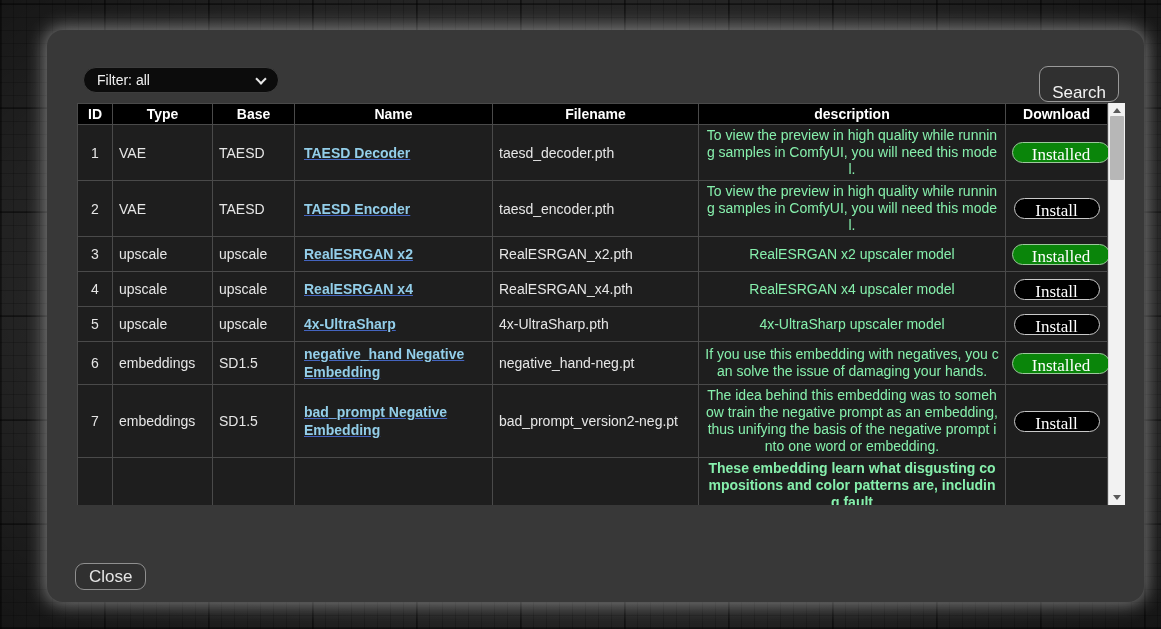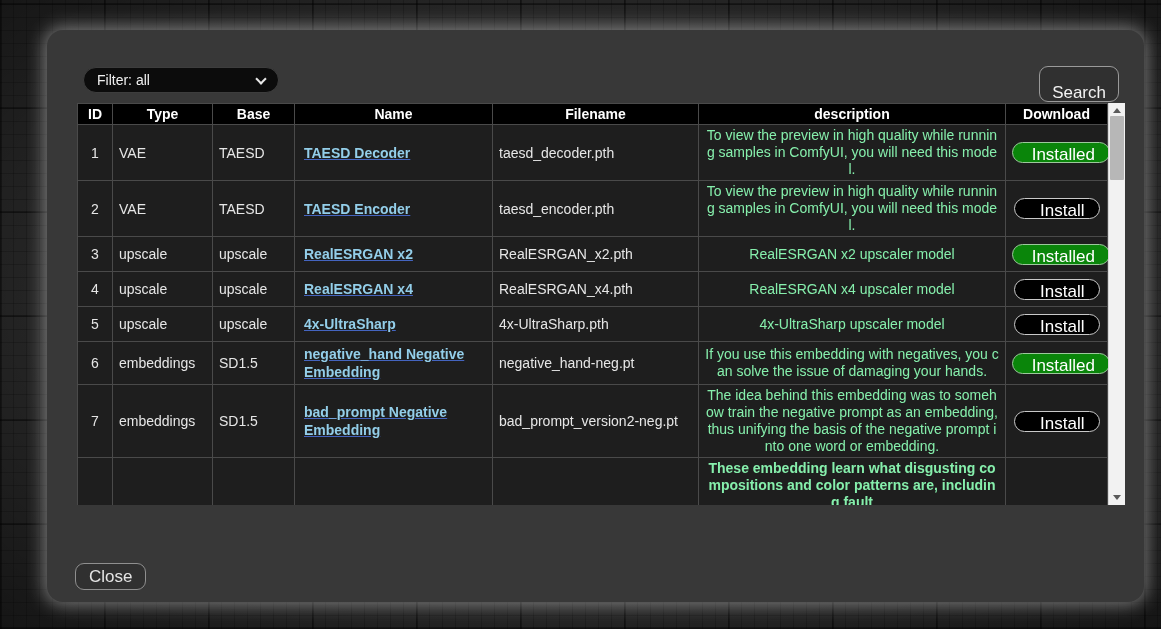--- a/index.html
+++ b/index.html
@@ -75,21 +75,21 @@
   a.name-link {
     color: var(--link-blue, #93cee9); font-weight: bold; font-size: 14px;
     text-decoration: underline; text-decoration-color: #4464bf;
   }
   td.c-desc { line-height: 17px; word-break: break-all; padding: 2px 6px; color: #86efac; text-align: center; }
   td.c-dl { text-align: center; }
   .install-btn {
     background: #000; color: #fff;
     border: 1px solid #c9c9c9; border-radius: 12px;
     font-size: 17px; padding: 2px 14px; min-width: 86px; height: 21px;
-    font-family: Liberation Sans, sans-serif; cursor: pointer; text-align: right;
+    font-family: Liberation Serif, serif; cursor: pointer;
   }
   .install-btn.installed {
     background: var(--installed-green, #0a850a);
     border-color: #9cc89c; min-width: 98px;
   }
   tr.clipped { height: 90px; font-weight: bold; }
   tr.clipped td.c-desc { vertical-align: top; }
 
   
   .scrollbar { width: 17px; height: 402px; background: #f2f2f2; position: relative; border-left: 1px solid #d9d9d9; }

